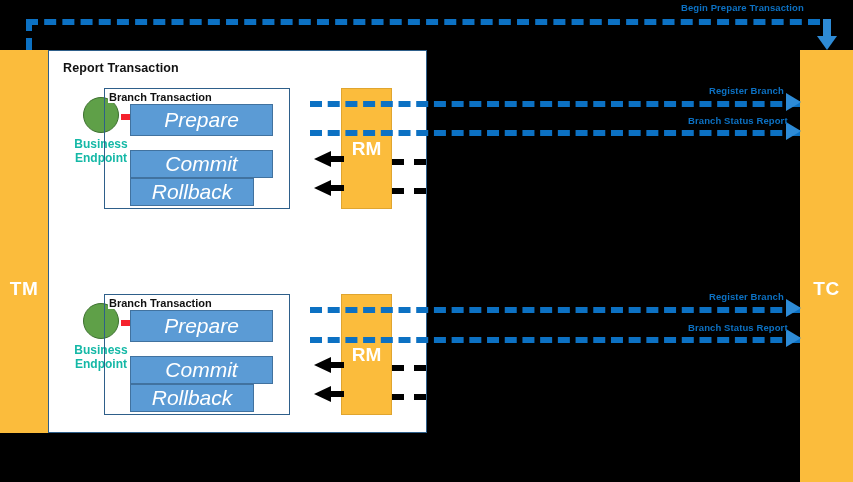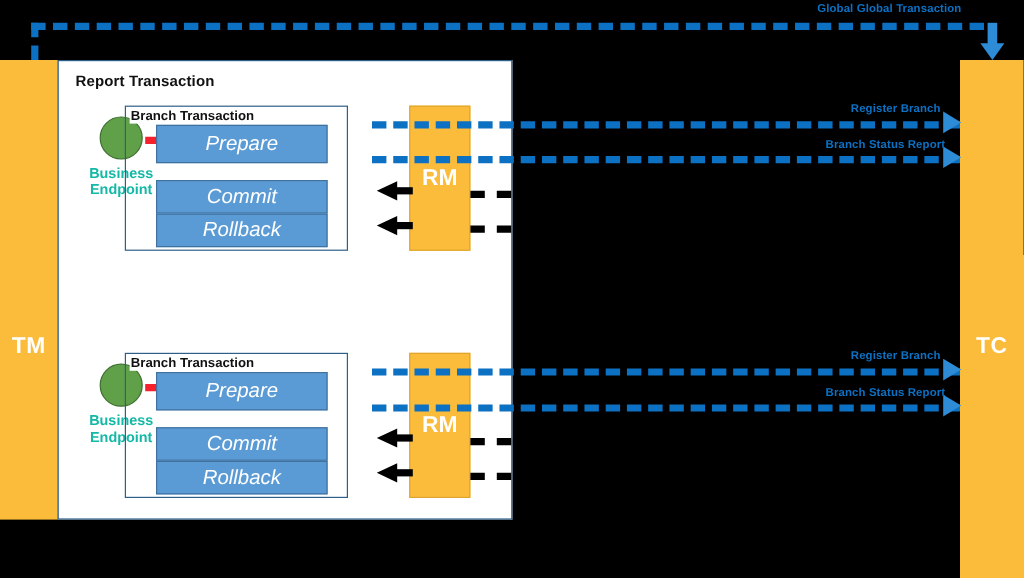--- a/index.html
+++ b/index.html
@@ -30,26 +30,26 @@
     font-size:12.5px;font-weight:bold;color:#111;letter-spacing:.1px;
   }
 
   
   .branch-group{position:absolute;left:104px;width:186px;height:121px;
     border:1.5px solid #2E5F8A;box-sizing:border-box;background:transparent;}
   .branch-title{position:absolute;left:3px;top:2px;font-size:11px;font-weight:bold;color:#111;
     background:#ffffff;padding:0 1px;white-space:nowrap;}
   .op-box{
     position:absolute;background:#5B9BD5;border:1px solid #41729F;box-sizing:border-box;
-    color:#FFFFFF;font-style:italic;font-size:17px;
+    color:#FFFFFF;font-style:italic;font-size:21px;
     display:flex;align-items:center;justify-content:center;
   }
   .op-prepare{left:25px;top:15px;width:143px;height:32px;}
   .op-commit{left:25px;top:61px;width:143px;height:28px;}
-  .op-rollback{left:25px;top:89px;width:143px;height:28px;font-style:italic;}
+  .op-rollback{left:25px;top:89px;width:124px;height:28px;font-style:italic;}
 
   
   .endpoint{position:absolute;width:90px;text-align:center;}
   .endpoint .dot{
     width:36px;height:36px;border-radius:50%;background:#5FA048;border:1px solid #3D7030;
     margin:0 auto;box-sizing:border-box;
   }
   .endpoint .ep-label{margin-top:4px;font-size:12px;font-weight:bold;color:#14b8a6;line-height:14px;}
 
   
@@ -78,21 +78,21 @@
   .flow-label{
     position:absolute;color:#0C71C3;font-size:9.5px;font-weight:bold;
     white-space:nowrap;letter-spacing:.1px;
   }
 </style>
 </head>
 <body>
 
 <div id="stage">
 
-  <div class="flow-label" style="left:681px;top:2px;">Global Global Transaction</div>
+  <div class="flow-label" style="left:681px;top:2px;">Begin Prepare Transaction</div>
 
   <div class="dash-v dash-blue" style="left:26px;top:19px;height:31px;"></div>
 
   <div class="dash-h dash-blue" style="left:26px;top:19px;width:794px;"></div>
 
   <div class="arrow-down-blue-stem" style="left:823px;top:19px;height:18px;"></div>
   <div class="arrow arrow-down-blue" style="left:817px;top:36px;"></div>
 
   <div class="actor-bar" id="tc-bar">
     <div class="actor-label">TC</div>

